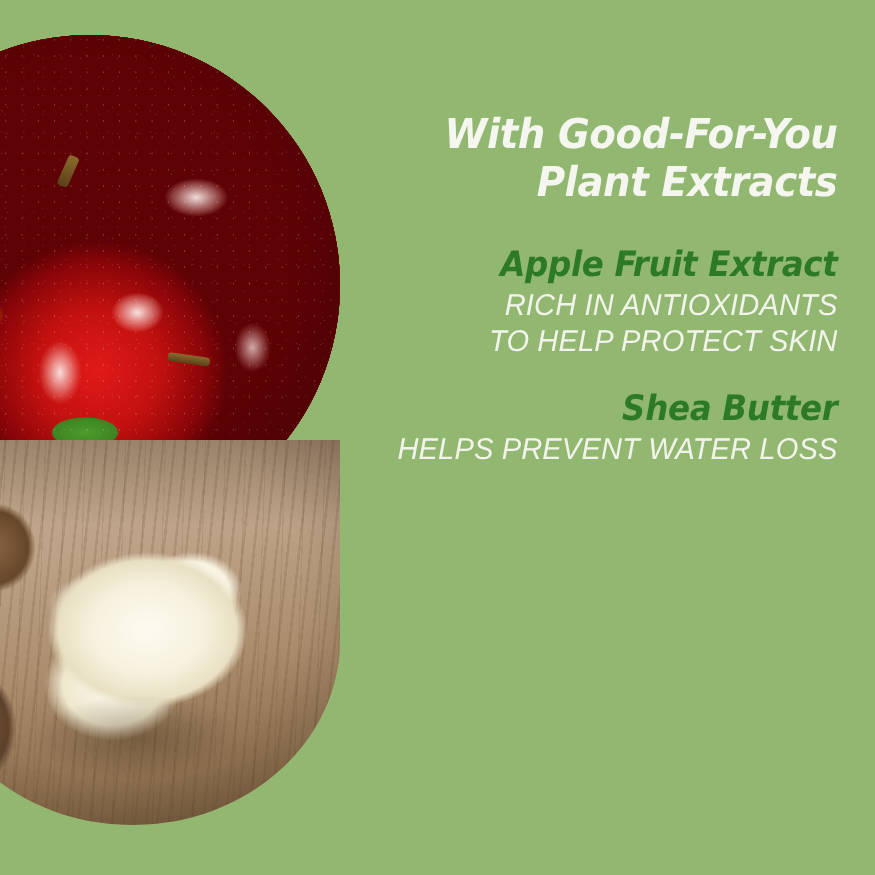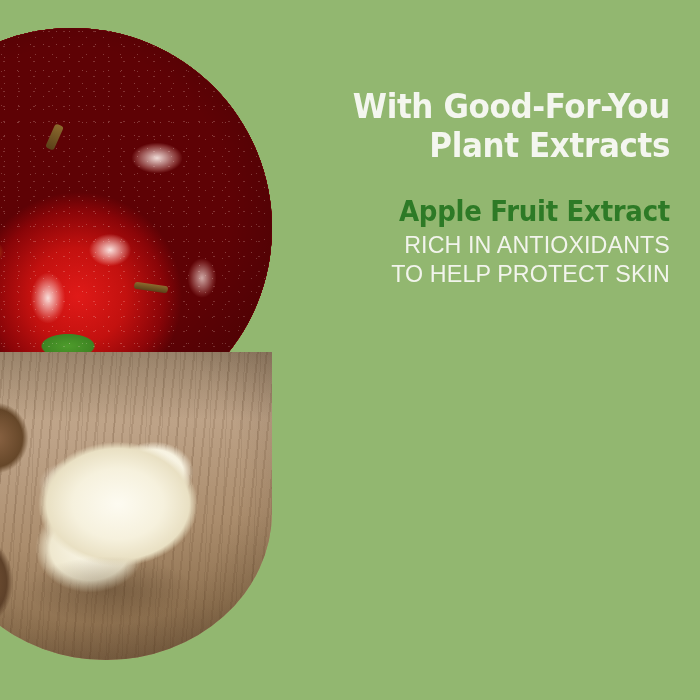--- a/index.html
+++ b/index.html
@@ -130,20 +130,21 @@
   }
 
   
   .copy {
     position: absolute;
     right: 30px;
     top: 0;
     width: 420px;
     text-align: right;
     color: #f2f4ec;
+    font-style: italic;
   }
 
   .headline {
     margin-top: 88px;
     font-family: "DejaVu Sans", sans-serif;
     font-weight: bold;
     font-size: 33px;
     line-height: 1.18;
     letter-spacing: -0.4px;
     color: #f4f6ef;
@@ -203,16 +204,22 @@
     </div>
 
     <div class="ing-block first">
       <div class="ing-name">Apple Fruit Extract</div>
       <div class="ing-desc">
         <div>RICH IN ANTIOXIDANTS</div>
         <div>TO HELP PROTECT SKIN</div>
       </div>
     </div>
 
+    <div class="ing-block">
+      <div class="ing-name">Shea Butter</div>
+      <div class="ing-desc">
+        <div>HELPS PREVENT WATER LOSS</div>
+      </div>
+    </div>
 
 
   </div>
 </div>
 
 </body></html>

